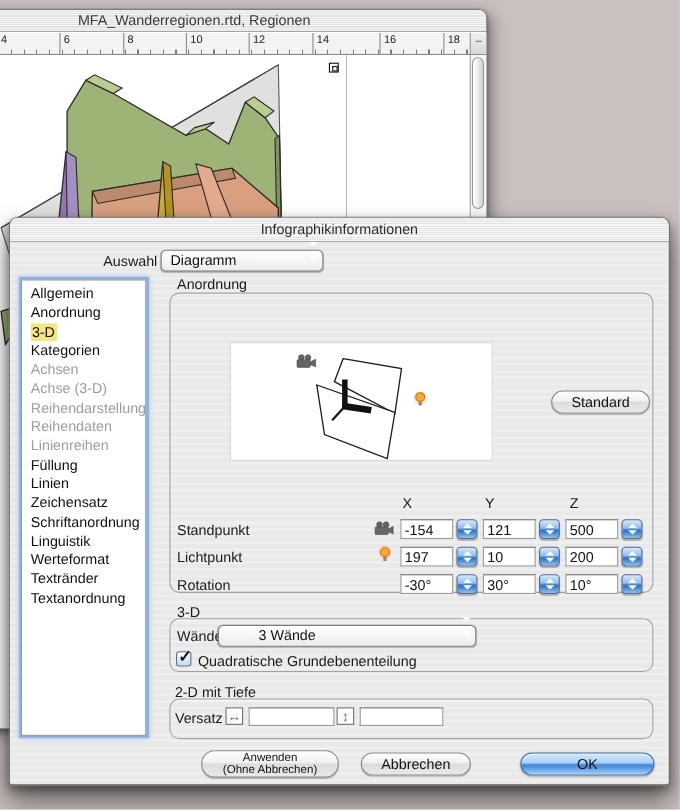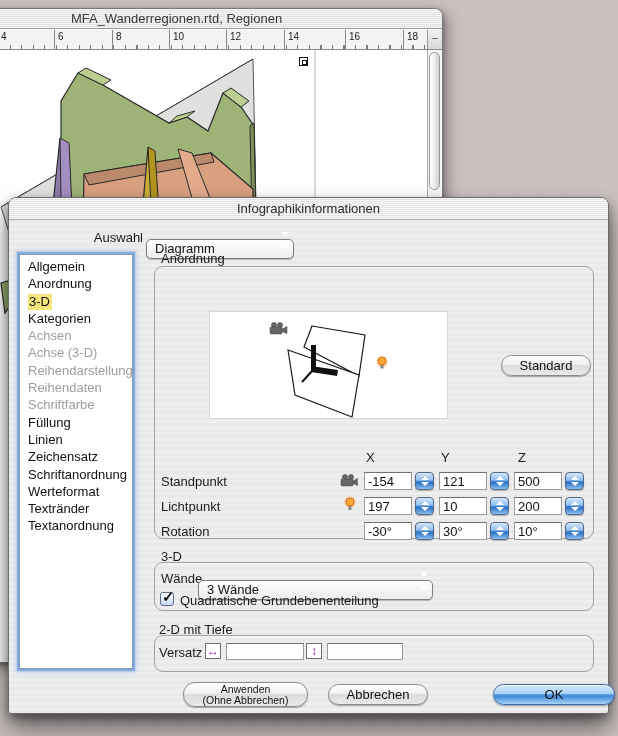--- a/index.html
+++ b/index.html
@@ -77,21 +77,20 @@
     text-align:center; font-size:13px; line-height:22px; color:#2c2c2c;
   }
   .lbl{ position:absolute; font-size:13px; color:#1a1a1a; white-space:nowrap; }
 
   
   .popup{
     position:absolute; height:20px; display:flex; align-items:flex-start;
     border:1px solid #7d7d7d; border-radius:5px;
     background:linear-gradient(#ffffff,#ececec);
     box-shadow:0 1px 1px rgba(0,0,0,.25);
-    margin-top:12px;
   }
   .popup .popup-text{ flex:1; font-size:13px; line-height:18px; padding-left:8px; color:#111; overflow:hidden; white-space:nowrap; }
   .popup .popup-cap{
     width:18px; border-left:1px solid #6a88b0; border-radius:0 4px 4px 0;
     background:linear-gradient(#cfe4f9 0%,#8fbdee 45%,#4c8edb 50%,#3076ca 55%,#93c4f2 100%);
     position:relative;
   }
   .popup .popup-cap::before{
     content:""; position:absolute; left:5px; top:4px;
     border-left:4px solid rgba(0,0,0,0); border-right:4px solid rgba(0,0,0,0);
@@ -253,25 +252,26 @@
 
   <div class="sidebar-list">
     <div class="sb-item"><span>Allgemein</span></div>
     <div class="sb-item"><span>Anordnung</span></div>
     <div class="sb-item selected"><span>3-D</span></div>
     <div class="sb-item"><span>Kategorien</span></div>
     <div class="sb-item disabled"><span>Achsen</span></div>
     <div class="sb-item disabled"><span>Achse (3-D)</span></div>
     <div class="sb-item disabled"><span>Reihendarstellung</span></div>
     <div class="sb-item disabled"><span>Reihendaten</span></div>
-    <div class="sb-item disabled"><span>Schriftfarbe</span></div>
+    <div class="sb-item disabled"><span>Linienreihen</span></div>
     <div class="sb-item"><span>Füllung</span></div>
     <div class="sb-item"><span>Linien</span></div>
     <div class="sb-item"><span>Zeichensatz</span></div>
     <div class="sb-item"><span>Schriftanordnung</span></div>
+    <div class="sb-item"><span>Linguistik</span></div>
     <div class="sb-item"><span>Werteformat</span></div>
     <div class="sb-item"><span>Textränder</span></div>
     <div class="sb-item"><span>Textanordnung</span></div>
   </div>
 
   <div class="group-label" style="left:152px; top:53px;">Anordnung</div>
   <div class="groupbox" style="top:68px; height:273px;"></div>
 
   <div class="preview">
     <svg width="237" height="106" viewBox="0 0 237 106">
@@ -335,21 +335,21 @@
   <input class="field" style="left: 355px; top: 324px;" value="-30°">
   <div class="stepper" style="left:406px; top:324px;"></div>
   <input class="field" style="left: 430px; top: 324px;" value="30°">
   <div class="stepper" style="left:481px; top:324px;"></div>
   <input class="field" style="left: 505px; top: 324px;" value="10°">
   <div class="stepper" style="left:556px; top:324px;"></div>
 
   <div class="group-label" style="left:152px; top:351px;">3-D</div>
   <div class="groupbox" style="top:364px; height:49px;"></div>
   <div class="lbl" style="left:152px; top:373px;">Wände</div>
-  <div class="popup" style="left:189px; top:370px; width:235px;">
+  <div class="popup" style="left:189px; top:370px; width:235px;padding-left:28px;">
     <span class="popup-text">3 Wände</span>
     <span class="popup-cap"></span>
   </div>
   <div class="checkbox" style="left:151px; top:394px;">
     <span class="check">✓</span>
   </div>
   <div class="lbl" style="left:171px; top:395px;">Quadratische Grundebenenteilung</div>
 
   <div class="group-label" style="left:150px; top:424px;">2-D mit Tiefe</div>
   <div class="groupbox" style="top:437px; height:37px;"></div>
@@ -363,16 +363,16 @@
   </div>
   <input class="field" style="left: 318px; top: 445px; width: 76px; height: 17px;" value="">
 
   <div class="aq-btn btn-two-line" style="left:174px; top:484px; width:125px; height:25px; border-radius:12px;">
     <div>Anwenden</div>
     <div>(Ohne Abbrechen)</div>
   </div>
   <div class="aq-btn" style="left:319px; top:486px; width:100px; height:21px; line-height:19px;">
     <span>Abbrechen</span>
   </div>
-  <div class="aq-btn default" style="left:464px; top:486px; width:122px; height:21px; line-height:19px;margin-left:20px;">
+  <div class="aq-btn default" style="left:464px; top:486px; width:122px; height:21px; line-height:19px;">
     <span>OK</span>
   </div>
 </div>
 
 </body></html>

